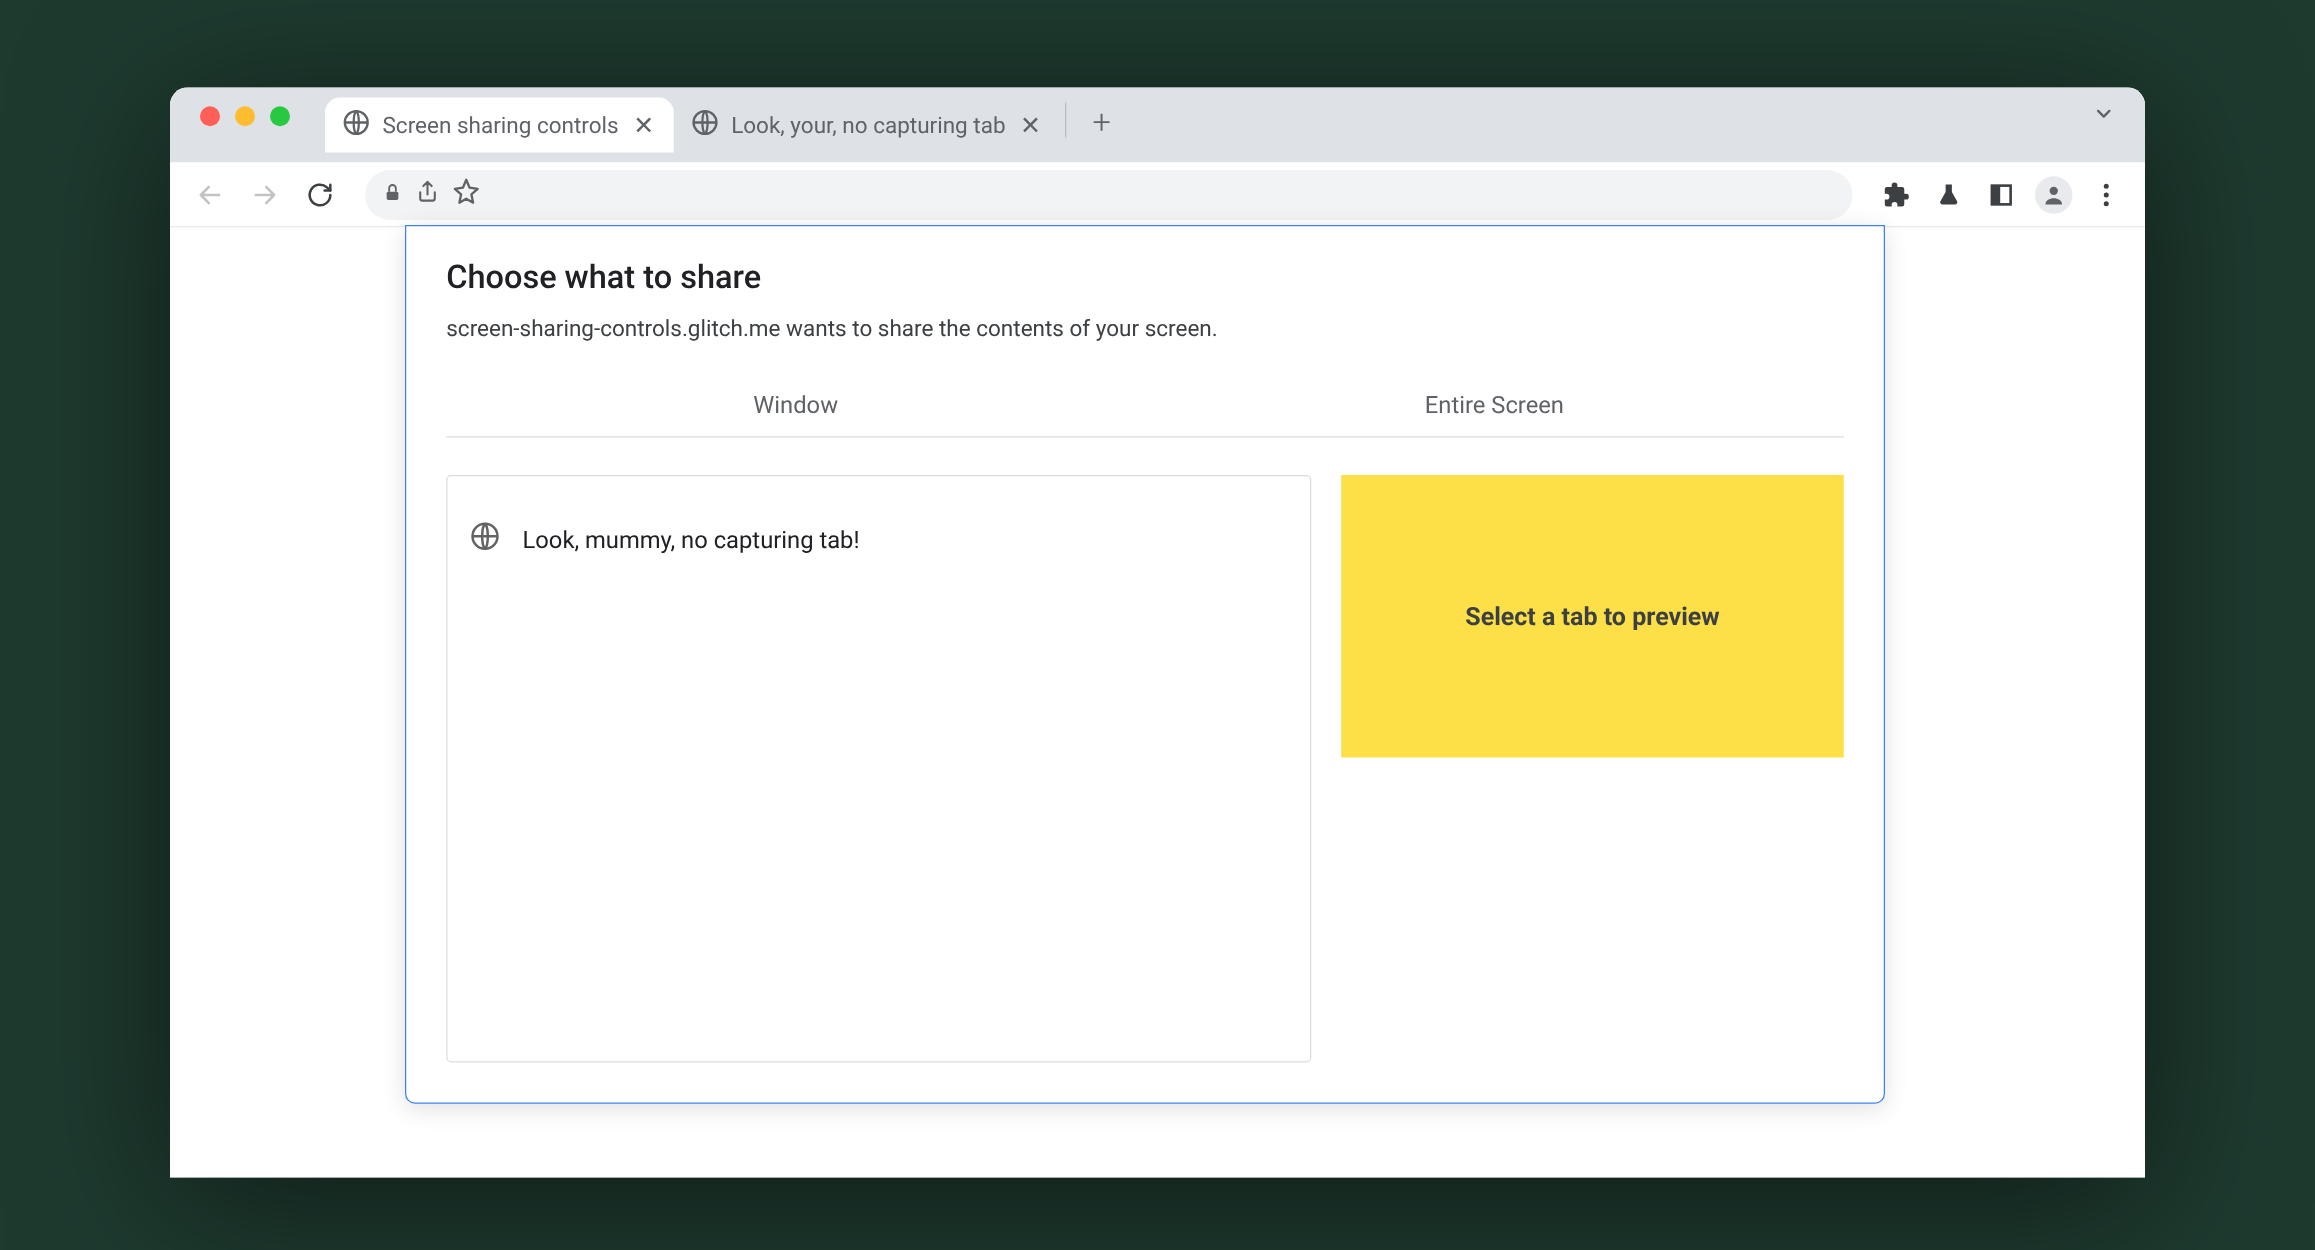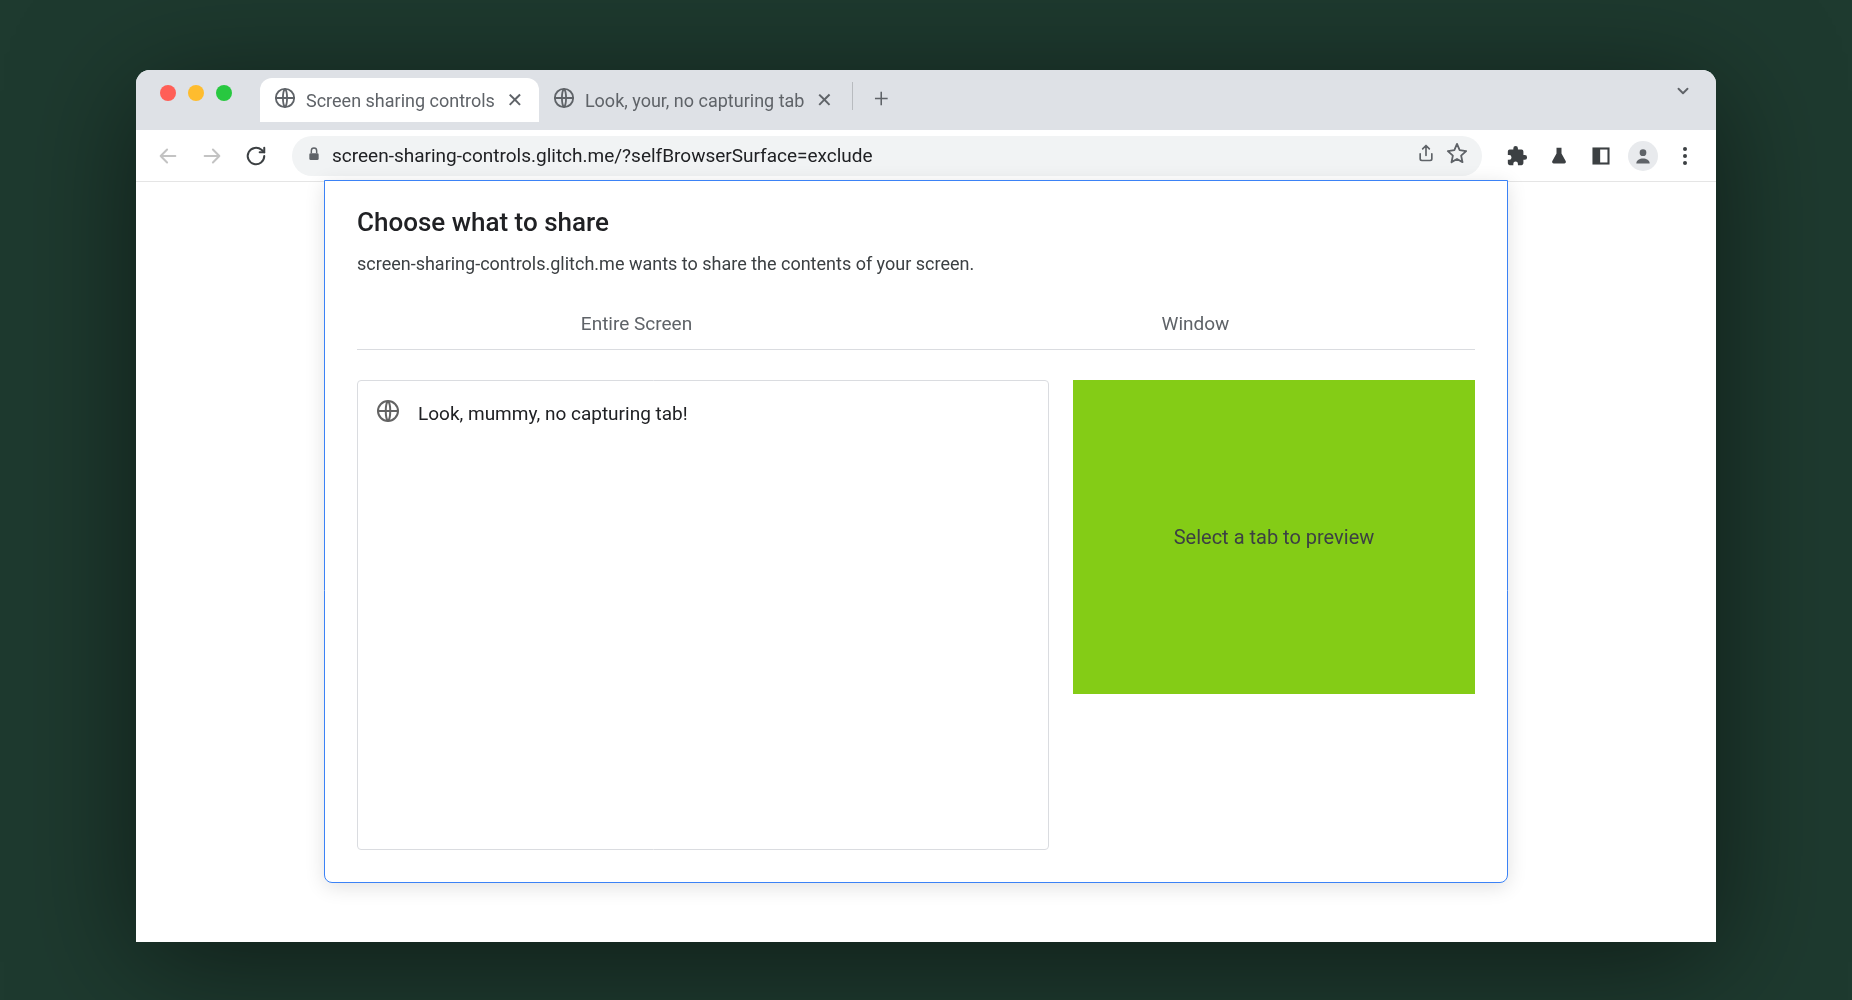--- a/index.html
+++ b/index.html
@@ -44,23 +44,23 @@
 .dialog h1 { font-size: 26px; font-weight: 500; color: #202124; margin-bottom: 16px; }
 .dialog p { font-size: 18px; color: #3c4043; margin-bottom: 24px; }
 
 .share-tabs { display: flex; border-bottom: 1px solid #dadce0; }
 .share-tab { flex: 1; text-align: center; padding: 14px 0; font-size: 19px; color: #5f6368; cursor: pointer; position: relative; }
 .share-tab.active { color: #1a73e8; font-weight: 500; }
 .share-tab.active::after { content: ""; position: absolute; left: 0; right: 0; bottom: -1px; height: 3px; background: #1a73e8; border-radius: 3px 3px 0 0; }
 .share-tab.active-wrap { flex: 0 0 400px; }
 
 .share-content { display: flex; gap: 24px; margin-top: 30px; }
-.tab-list { flex: 0 0 692px; border: 1px solid #dadce0; border-radius: 4px; min-height: 470px; padding: 14px 18px; }
+.tab-list { flex: 0 0 692px; border: 1px solid #dadce0; border-radius: 4px; min-height: 470px; padding: 32px 18px; }
 .tab-list-item { display: flex; align-items: center; gap: 18px; font-size: 19px; color: #202124; padding: 4px 0; cursor: pointer; }
-.preview { flex: 1; background: #84cc16; height: 314px; display: flex; align-items: center; justify-content: center; font-size: 20px; color: #3c4043; }
+.preview { flex: 1; background: #fde047; height: 226px; display: flex; align-items: center; justify-content: center; font-size: 20px; color: #3c4043; font-weight: bold; }
 
 .globe-icon { width: 22px; height: 22px; }
 .globe-icon circle.outer { fill: none; stroke: #5f6368; stroke-width: 2; }
 .globe-icon path { fill: none; stroke: #5f6368; stroke-width: 2; }
 .globe-icon-list { width: 24px; height: 24px; filter: grayscale(1); }
 </style>
 </head>
 <body>
 
 <div class="window-wrap">
@@ -120,21 +120,20 @@
             <path d="M21 3v5h-5" fill="none" stroke="currentColor" stroke-width="2.2" stroke-linecap="round" stroke-linejoin="round"></path>
           </svg>
     </div>
     <div class="omnibox">
       <span>
         <svg width="16" height="16" viewBox="0 0 24 24">
               <rect x="5" y="11" width="14" height="10" rx="2" fill="#5f6368"></rect>
               <path d="M8 11V7a4 4 0 0 1 8 0v4" fill="none" stroke="#5f6368" stroke-width="2.2"></path>
             </svg>
       </span>
-      <span class="url">screen-sharing-controls.glitch.me/?selfBrowserSurface=exclude</span>
       <span>
         <svg width="20" height="20" viewBox="0 0 24 24">
               <path d="M12 3v12m0-12l-4 4m4-4l4 4M5 13v6a2 2 0 0 0 2 2h10a2 2 0 0 0 2-2v-6" fill="none" stroke="#5f6368" stroke-width="2" stroke-linecap="round" stroke-linejoin="round"></path>
             </svg>
       </span>
       <span>
         <svg width="22" height="22" viewBox="0 0 24 24">
               <path d="M12 2l2.9 6.9L22 10l-5.5 4.8L18 22l-6-3.5L6 22l1.5-7.2L2 10l7.1-1.1z" fill="none" stroke="#5f6368" stroke-width="2" stroke-linejoin="round"></path>
             </svg>
       </span>
@@ -168,22 +167,22 @@
           <span></span>
           <span></span>
         </div>
   </div>
 
   <div class="page">
     <div class="dialog">
       <h1>Choose what to share</h1>
       <p>screen-sharing-controls.glitch.me wants to share the contents of your screen.</p>
       <div class="share-tabs">
+        <div class="share-tab">Window</div>
         <div class="share-tab">Entire Screen</div>
-        <div class="share-tab">Window</div>
       </div>
       <div class="share-content">
         <div class="tab-list">
           <div class="tab-list-item">
             <span>
               <svg class="globe-icon globe-icon-list" viewBox="0 0 24 24">
                     <circle class="outer" cx="12" cy="12" r="10"></circle>
                     <path d="M2 12h20M12 2c3 3 3 17 0 20M12 2c-3 3-3 17 0 20"></path>
                   </svg>
             </span>

